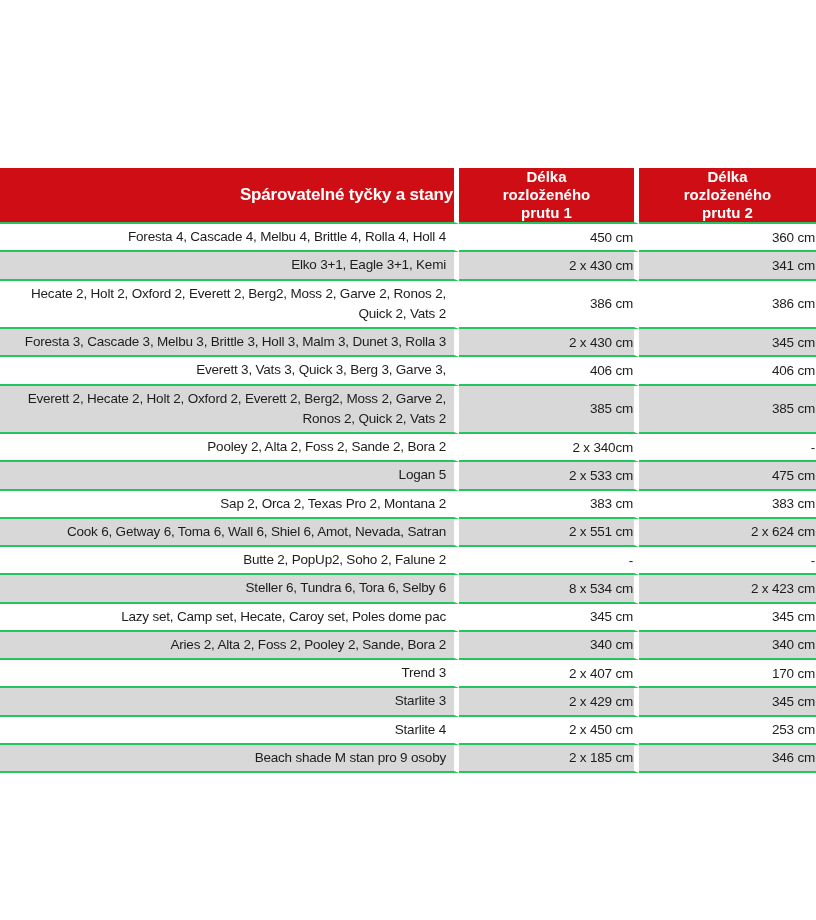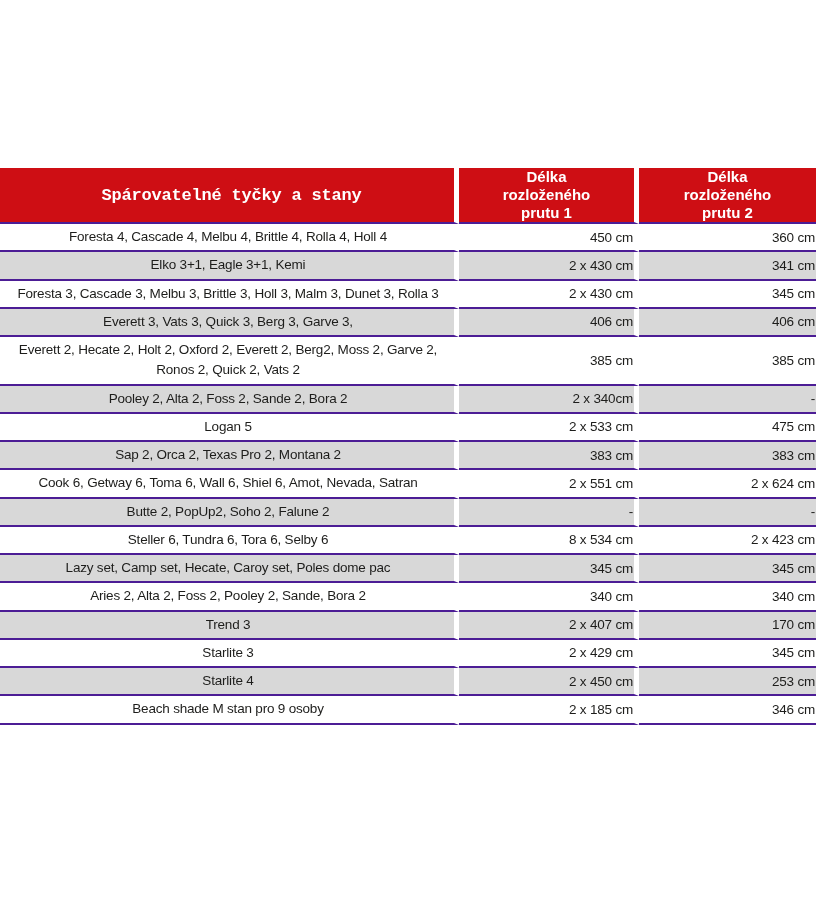--- a/index.html
+++ b/index.html
@@ -24,61 +24,60 @@
     border-collapse: separate;
     border-spacing: 0;
     table-layout: fixed;
     width: 816px;
   }
   col.c1 { width: 459px; }
   col.c2 { width: 180px; }
   col.c3 { width: 177px; }
 
   th, td {
-    border-bottom: 2px solid #4c1d95;
+    border-bottom: 2px solid #22c55e;
     box-sizing: border-box;
   }
   th:nth-child(1), td:nth-child(1),
   th:nth-child(2), td:nth-child(2) {
     border-right: 5px solid #ffffff;
   }
 
   thead th {
     background: #ce0e14;
     color: #ffffff;
     font-weight: bold;
     height: 50px;
     vertical-align: middle;
   }
   th.tbl-title {
-    text-align: center;
+    text-align: right;
     padding-left: 10px;
     font-size: 17px;
     letter-spacing: -0.2px;
-    font-family: Liberation Mono, monospace;
   }
   th.col-head {
     font-size: 15px;
     line-height: 1.2;
     text-align: center;
     padding: 0 28px;
   }
 
   tbody td {
     font-size: 13.5px;
     height: 25px;
     vertical-align: middle;
     background: #ffffff;
     letter-spacing: -0.2px;
   }
   tbody tr:nth-child(even) td {
     background: #d8d8d8;
   }
   td.tents {
-    text-align: center;
+    text-align: right;
     padding: 3px 8px 3px 10px;
     line-height: 1.5;
   }
   td.val {
     text-align: right;
   }
 </style>
 </head>
 <body>
 
@@ -99,20 +98,25 @@
     <tbody>
       <tr>
         <td class="tents">Foresta 4, Cascade 4, Melbu 4, Brittle 4, Rolla 4, Holl 4</td>
         <td class="val">450 cm</td>
         <td class="val">360 cm</td>
       </tr>
       <tr>
         <td class="tents">Elko 3+1, Eagle 3+1, Kemi</td>
         <td class="val">2 x 430 cm</td>
         <td class="val">341 cm</td>
+      </tr>
+      <tr>
+        <td class="tents">Hecate 2, Holt 2, Oxford 2, Everett 2, Berg2, Moss 2, Garve 2, Ronos 2, Quick 2, Vats 2</td>
+        <td class="val">386 cm</td>
+        <td class="val">386 cm</td>
       </tr>
       <tr>
         <td class="tents">Foresta 3, Cascade 3, Melbu 3, Brittle 3, Holl 3, Malm 3, Dunet 3, Rolla 3</td>
         <td class="val">2 x 430 cm</td>
         <td class="val">345 cm</td>
       </tr>
       <tr>
         <td class="tents">Everett 3, Vats 3, Quick 3, Berg 3, Garve 3,</td>
         <td class="val">406 cm</td>
         <td class="val">406 cm</td>

